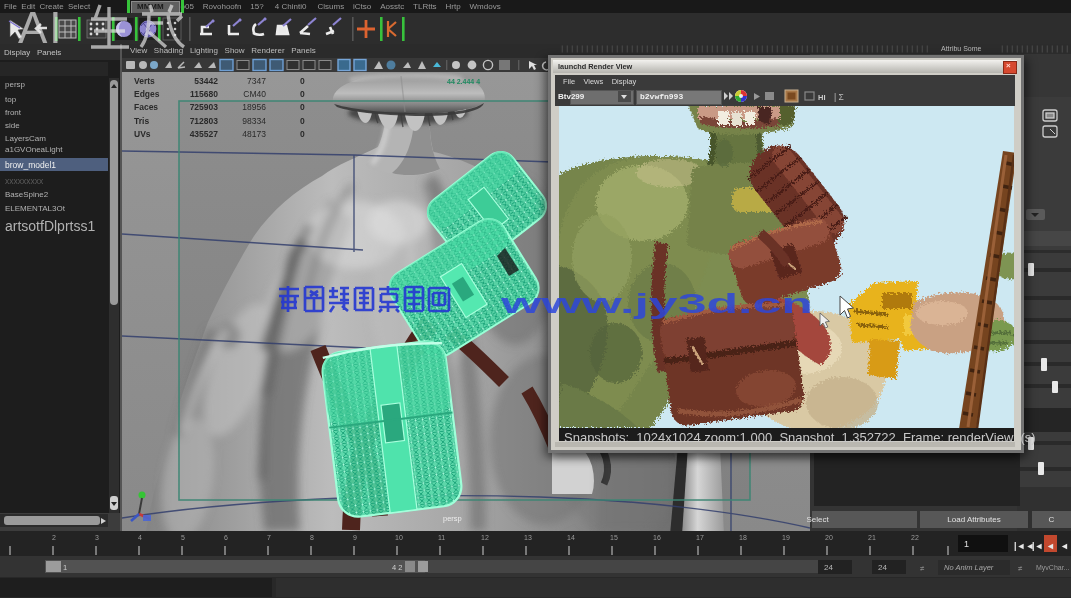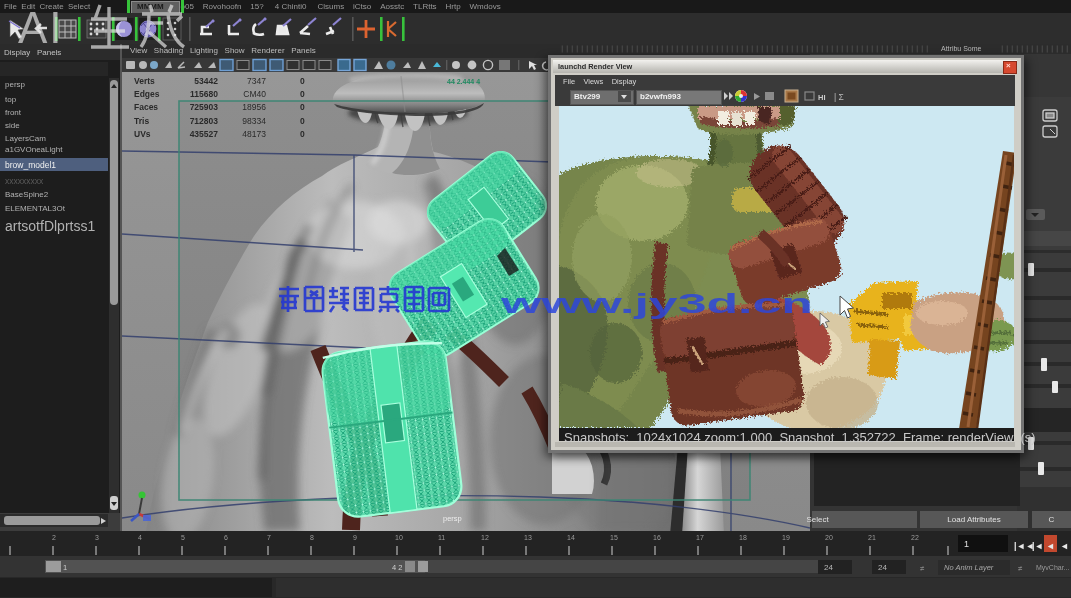--- a/index.html
+++ b/index.html
@@ -377,25 +377,25 @@
   <div class="abs" style="left:548px;top:55px;width:470px;height:392px;background:#cfcdc6;border:3px solid #737373;box-shadow:-4px 4px 9px rgba(0,0,0,0.45),4px 4px 9px rgba(0,0,0,0.4);z-index:40;">
 
     <div class="abs" style="left:2px;top:2px;width:464px;height:13px;background:linear-gradient(#f2f1ee,#b5b4ae);"></div>
     <div class="tx" style="left:7px;top:4px;font-size:8px;font-weight:bold;color:#2a2a2a;filter:blur(.5px);transform:scaleX(.92);transform-origin:left;">launchd Render View</div>
     <div class="abs" style="left:452px;top:3px;width:12px;height:11px;background:#d6492f;border:1px solid #8a2a18;"></div>
     <div class="tx" style="left:455px;top:3px;font-size:8px;color:#ffd9cf;font-weight:bold;">×</div>
 
     <div class="abs" style="left:4px;top:17px;width:460px;height:31px;background:#3a3a3a;"></div>
     <div class="tx" style="left:12px;top:19px;font-size:7.5px;color:#d8d8d8;filter:blur(.4px);">File&nbsp;&nbsp;&nbsp;&nbsp;Views&nbsp;&nbsp;&nbsp;&nbsp;Display</div>
     <div class="abs" style="left:19px;top:32px;width:62px;height:13px;background:#6e6e6e;border:1px solid #555;"></div>
-    <div class="tx" style="left:23px;top:34px;font-size:8px;color:#f0f0f0;font-weight:bold;filter:blur(.4px);">Btv299</div>
+    <div class="tx" style="left:7px;top:34px;font-size:8px;color:#f0f0f0;font-weight:bold;filter:blur(.4px);">Btv299</div>
     <div class="abs" style="left:67px;top:33px;width:13px;height:11px;background:#4a4a4a;"></div>
     <div class="abs" style="left:70px;top:37px;width:0;height:0;border-left:3.5px solid transparent;border-right:3.5px solid transparent;border-top:4px solid #ddd;"></div>
     <div class="abs" style="left:85px;top:32px;width:84px;height:13px;background:#787878;border:1px solid #555;"></div>
-    <div class="tx" style="left:89px;top:34px;font-size:8px;color:#f2f2f2;font-weight:bold;filter:blur(.5px);">b2vwfn993</div>
+    <div class="tx" style="left:89px;top:34px;font-size:8px;color:#f2f2f2;font-weight:bold;filter:blur(.5px);font-family:Liberation Mono, monospace;">b2vwfn993</div>
     <svg class="abs" style="left:170px;top:28px;" width="130" height="20" viewBox="0 0 130 20">
       <path d="M3,6 l4,4 l-4,4 Z M8,6 l4,4 l-4,4 Z" fill="#cfcfcf"></path>
       <circle cx="20" cy="10" r="6" fill="#fff"></circle>
       <path d="M20,4 A6,6 0 0 1 26,10 L20,10 Z" fill="#d33"></path>
       <path d="M26,10 A6,6 0 0 1 20,16 L20,10 Z" fill="#33c"></path>
       <path d="M20,16 A6,6 0 0 1 14,10 L20,10 Z" fill="#3a3"></path>
       <path d="M14,10 A6,6 0 0 1 20,4 L20,10 Z" fill="#cc3"></path>
       <circle cx="20" cy="10" r="2" fill="#eee"></circle>
       <path d="M33,7 l6,3.5 l-6,3.5 Z" fill="#999"></path>
       <rect x="44" y="6" width="9" height="8" fill="#8a8a8a"></rect>

